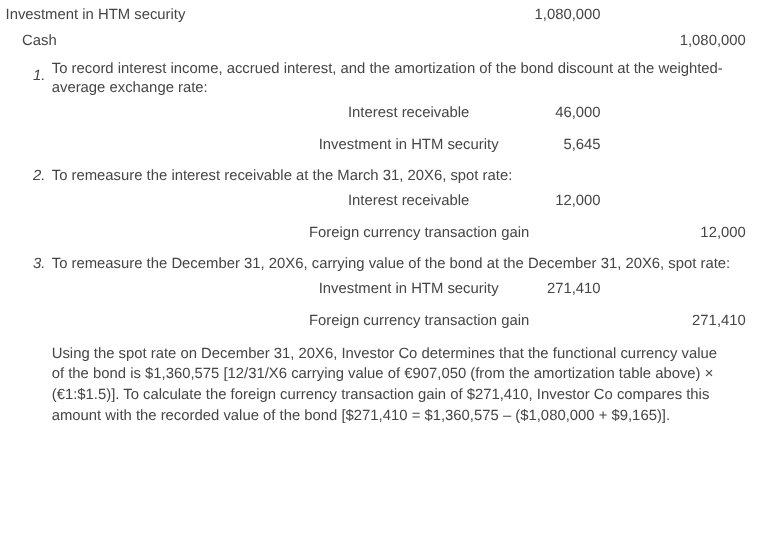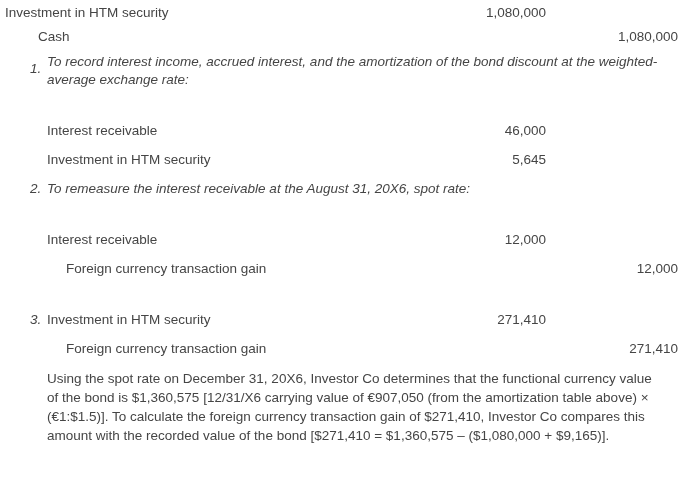--- a/index.html
+++ b/index.html
@@ -13,44 +13,43 @@
   .page { position: relative; width: 696px; height: 485px; }
 
   
   .jrow { position: relative; width: 100%; height: 18px; line-height: 18px; }
   .jrow .debit  { position: absolute; right: 150px; top: 0; white-space: nowrap; }
   .jrow .credit { position: absolute; right: 18px;  top: 0; white-space: nowrap; }
   .acct { white-space: nowrap; display: inline-block; }
 
   
   .t0 { padding-left: 5px; }
-  .t1 { padding-left: 38px; }
+  .t1 { padding-left: 20px; }
   
   .l0 { padding-left: 47px; }
   .l1 { padding-left: 66px; }
 
   .top-entry .jrow:first-child { margin-top: 4px; }
   .top-entry .jrow + .jrow { margin-top: 6px; }
 
   .intro { margin-top: 13px; padding-left: 5px; line-height: 18px; }
 
   .list-item { position: relative; }
   .item-desc {
-    font-style: italic;
     padding-left: 47px;
     padding-right: 4px;
     line-height: 18px;
   }
   .item-num {
     position: absolute; left: 30px; top: 0;
     font-style: italic; line-height: 18px;
   }
   .desc-1 { margin-top: 7px; }
 
-  .entry-rows { margin-top: 33px; }
+  .entry-rows { margin-top: 4px; text-align: center; }
   .entry-rows .jrow { margin-bottom: 11px; }
 
   .closing {
     margin-top: 0px;
     margin-left: 47px;
     width: 612px;
     line-height: 19px;
   }
 </style>
 </head>
@@ -86,37 +85,38 @@
         <div class="jrow">
           <span class="acct l0">Investment in HTM security</span>
           <span class="debit">5,645</span>
           <span class="credit"></span>
         </div>
       </div>
     </div>
 
     <div class="list-item">
       <span class="item-num">2.</span>
-      <div class="item-desc">To remeasure the interest receivable at the August 31, 20X6, spot rate:</div>
+      <div class="item-desc">To remeasure the interest receivable at the March 31, 20X6, spot rate:</div>
       <div class="entry-rows">
         <div class="jrow">
           <span class="acct l0">Interest receivable</span>
           <span class="debit">12,000</span>
           <span class="credit"></span>
         </div>
         <div class="jrow">
           <span class="acct l1">Foreign currency transaction gain</span>
           <span class="debit"></span>
           <span class="credit">12,000</span>
         </div>
       </div>
     </div>
 
     <div class="list-item">
       <span class="item-num">3.</span>
+      <div class="item-desc">To remeasure the December 31, 20X6, carrying value of the bond at the December 31, 20X6, spot rate:</div>
       <div class="entry-rows">
         <div class="jrow">
           <span class="acct l0">Investment in HTM security</span>
           <span class="debit">271,410</span>
           <span class="credit"></span>
         </div>
         <div class="jrow">
           <span class="acct l1">Foreign currency transaction gain</span>
           <span class="debit"></span>
           <span class="credit">271,410</span>

